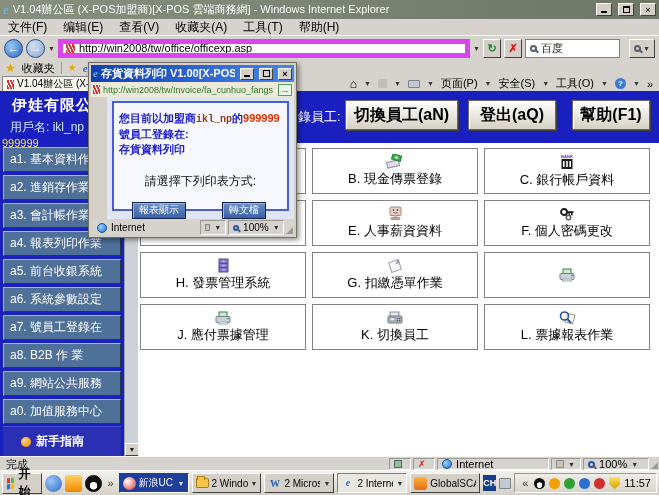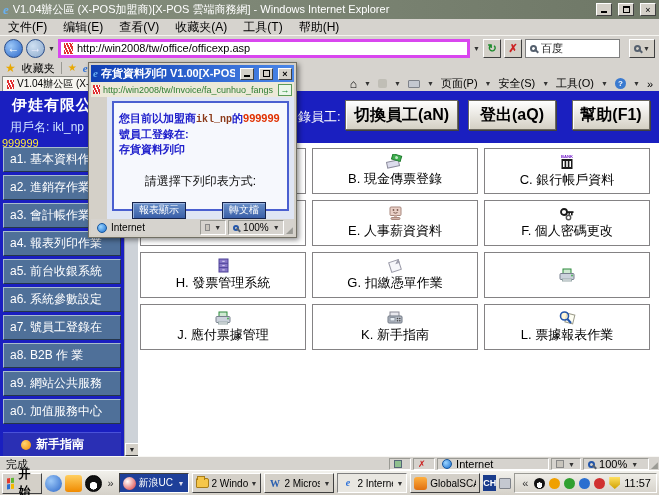--- a/index.html
+++ b/index.html
@@ -18,21 +18,21 @@
 
   
   #menubar { top:19px; left:0; right:0; height:17px; background:#d6d3ce; display:flex; align-items:center; gap:16px; padding-left:8px; border-bottom:1px solid #f5f4f0; }
   #menubar span { cursor:default; }
 
   
   #navbar { top:36px; left:0; right:0; height:24px; background:#d6d3ce; display:flex; align-items:center; padding:0 4px; gap:3px; }
   .navcircle { width:19px; height:19px; border-radius:50%; border:1px solid #2a4d8a; color:#fff; font-size:12px; display:flex; align-items:center; justify-content:center; }
   .nav-back { background:radial-gradient(circle at 35% 35%,#9cc8f8,#2a66c8); }
   .nav-fwd  { background:radial-gradient(circle at 35% 35%,#cfe0f2,#8aa8cc); color:#eef; }
-  .addr { flex:1; height:19px; background:#fff; border:3px solid #d946ef; display:flex; align-items:center; padding:0 3px; gap:4px; overflow:hidden; }
+  .addr { flex:1; height:19px; background:#fff; border:5px solid #d946ef; display:flex; align-items:center; padding:0 3px; gap:4px; overflow:hidden; }
   .xpos-logo { width:9px; height:11px; background:repeating-linear-gradient(65deg,#e03030 0 2px,#fff 2px 3px); flex:none; }
   .addr .url { font-size:11px; white-space:nowrap; }
   .sq-btn { width:18px; height:19px; display:flex; align-items:center; justify-content:center; font-size:11px; }
   .refresh { color:#1d8a2c; font-weight:bold; }
   .stopx { color:#c22; font-weight:bold; }
   .searchbox { width:95px; height:19px; background:#fff; border:1px solid #7f7f7f; display:flex; align-items:center; gap:4px; padding:0 4px; }
   .mag { width:7px; height:7px; border:2px solid #55606e; border-radius:50%; position:relative; flex:none; }
   .mag::after { content:""; position:absolute; width:5px; height:2px; background:#55606e; right:-4px; bottom:-2px; transform:rotate(45deg); }
   .searchbox .q { font-size:11px; color:#222; }
 
@@ -53,21 +53,21 @@
   .helpq { width:11px; height:11px; border-radius:50%; background:#3a7ad0; color:#fff; font-size:8px; display:flex; align-items:center; justify-content:center; font-weight:bold; }
 
   
   #content { top:91px; left:0; height:365px; right:0; background:#fff; }
   #sidebar { position:absolute; left:0; top:0; width:124px; height:365px; background:#1a1fc0; overflow:hidden; }
   #sidebar .company { color:#fff; font-weight:bold; font-size:15px; padding:5px 0 0 12px; letter-spacing:1px; white-space:nowrap; }
   #sidebar .userline { color:#cfe2ff; font-size:12px; padding:4px 0 0 10px; white-space:nowrap; }
   #sidebar .userid { color:#ffee33; font-size:11px; padding:1px 0 0 2px; }
   .side-menu { position:absolute; top:56px; left:3px; right:3px; }
   .side-btn { height:25px; margin-bottom:3px; background:#4f7099; border:1px solid; border-color:#a8bccd #25364a #25364a #a8bccd; color:#fff; font-size:12px; display:flex; align-items:center; padding-left:6px; white-space:nowrap; overflow:hidden; }
-  .side-footer { position:absolute; bottom:0; left:3px; right:3px; height:24px; background:#2a2fb4; border-top:1px solid #4a52d8; color:#fff; font-weight:bold; font-size:12px; display:flex; align-items:center; gap:5px; padding-left:18px; }
+  .side-footer { position:absolute; bottom:0; left:3px; right:3px; height:30px; background:#2a2fb4; border-top:1px solid #4a52d8; color:#fff; font-weight:bold; font-size:12px; display:flex; align-items:center; gap:5px; padding-left:18px; }
   .orange-dot { width:10px; height:10px; border-radius:50%; background:radial-gradient(circle at 35% 35%,#ffd470,#f08a00); flex:none; }
   #side-scroll { position:absolute; left:124px; top:0; width:14px; height:365px; background:#cdd2d8; border-left:1px solid #9aa0a8; }
   .scr-btn { position:absolute; left:0; width:14px; height:13px; background:#d4d0c8; border:1px solid; border-color:#fff #404040 #404040 #fff; font-size:7px; display:flex; align-items:center; justify-content:center; color:#222; }
 
   #mainframe { position:absolute; left:138px; top:0; right:0; height:365px; background:#fff; }
   #mf-header { position:absolute; top:0; left:0; right:0; height:52px; background:#1a1fc0; }
   #mf-header .emp-label { position:absolute; left:147px; top:17px; color:#fff; font-size:13px; }
   .hdr-btn { position:absolute; top:9px; height:30px; background:linear-gradient(#ffffff,#d4d0c4); border:1px solid #6a6860; box-shadow:1px 1px 0 #404040, inset 1px 1px 0 #fff; font-size:16px; font-weight:bold; display:flex; align-items:center; justify-content:center; color:#000; white-space:nowrap; }
 
   
@@ -340,21 +340,21 @@
       <div class="cell">
         <svg width="18" height="14" viewBox="0 0 18 14">
             <rect x="4" y="1" width="9" height="4.5" fill="#e8e8ee" stroke="#8a8a96"></rect>
             <rect x="2" y="5" width="14" height="7" rx="1" fill="#b8bec8" stroke="#6e7682"></rect>
             <rect x="4" y="6.5" width="5" height="3.5" fill="#e8eef4" stroke="#8a929e"></rect>
             <circle cx="11.5" cy="7.5" r="0.8" fill="#444"></circle>
             <circle cx="13.8" cy="7.5" r="0.8" fill="#444"></circle>
             <circle cx="11.5" cy="9.7" r="0.8" fill="#444"></circle>
             <circle cx="13.8" cy="9.7" r="0.8" fill="#444"></circle>
           </svg>
-        <span>K. 新手指南</span>
+        <span>K. 切換員工</span>
       </div>
       <div class="cell">
         <svg width="18" height="15" viewBox="0 0 18 15">
             <g transform="rotate(14 12 8)">
               <rect x="8" y="4" width="8" height="9" fill="#fdfdf2" stroke="#9a9a8a"></rect>
             </g>
             <circle cx="6.5" cy="6" r="4" fill="#fdf2c8" fill-opacity="0.7" stroke="#2255aa" stroke-width="1.6"></circle>
             <line x1="9.4" y1="9" x2="13" y2="13" stroke="#2255aa" stroke-width="2"></line>
           </svg>
         <span>L. 票據報表作業</span>

